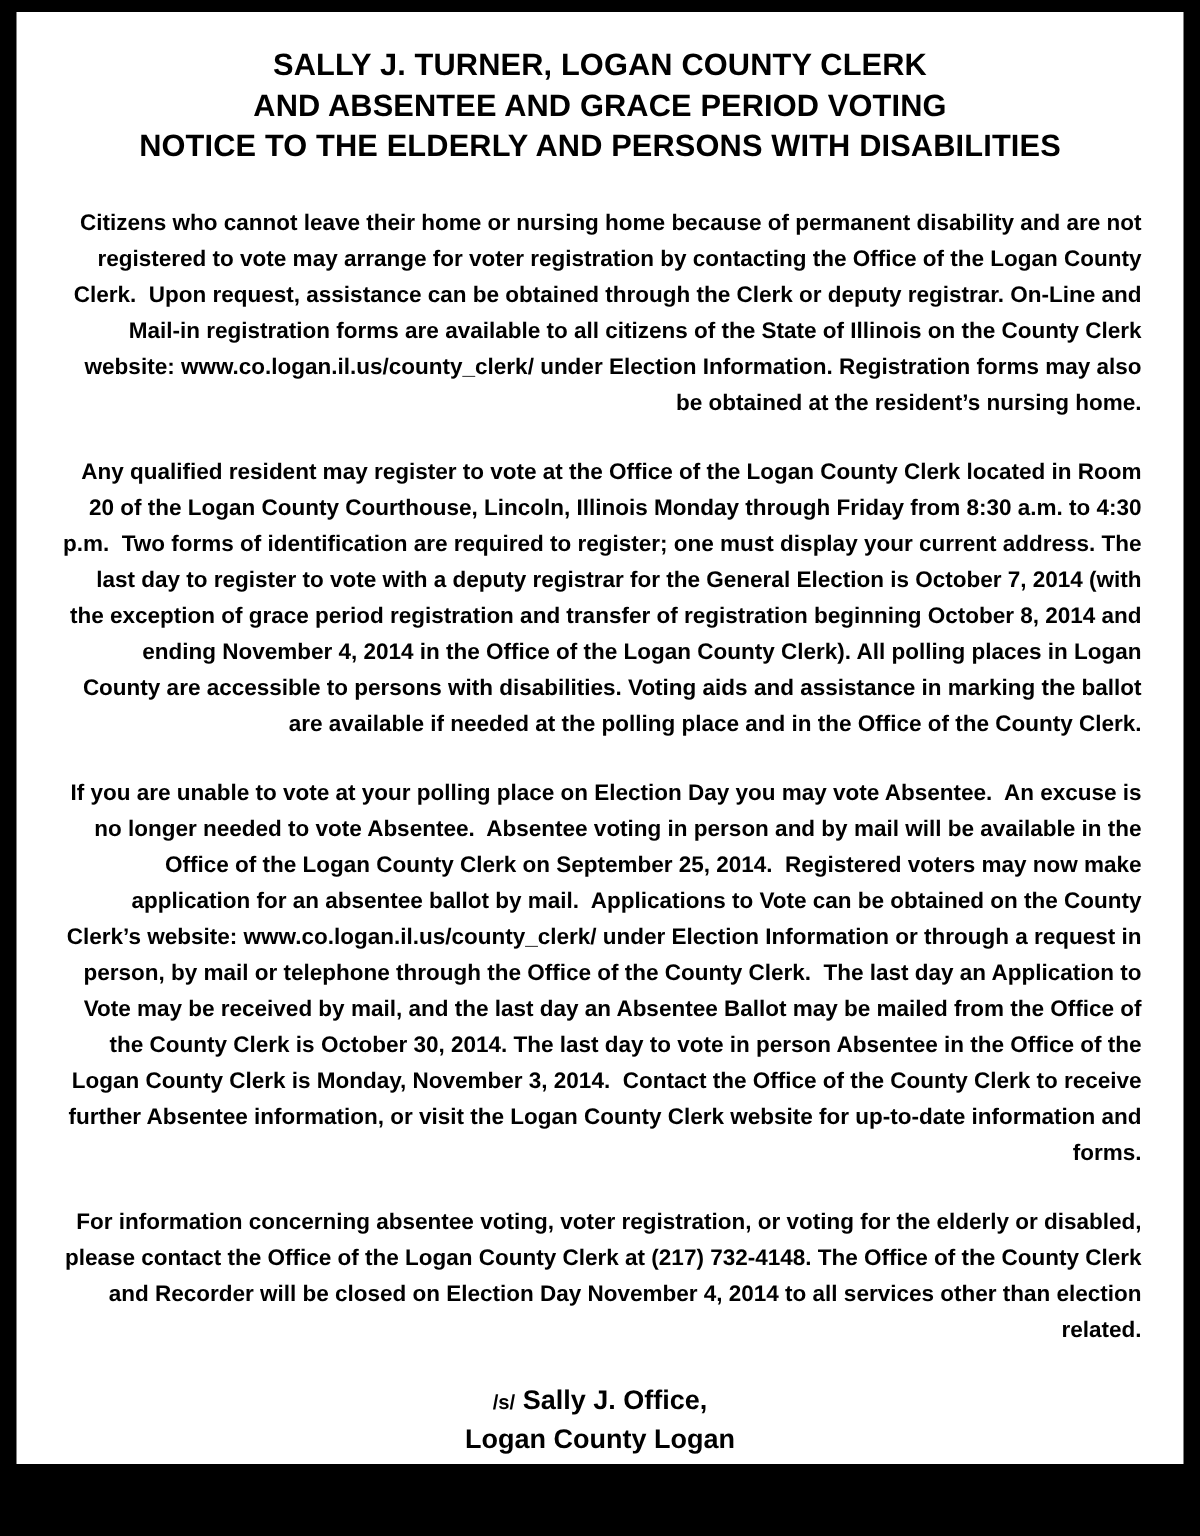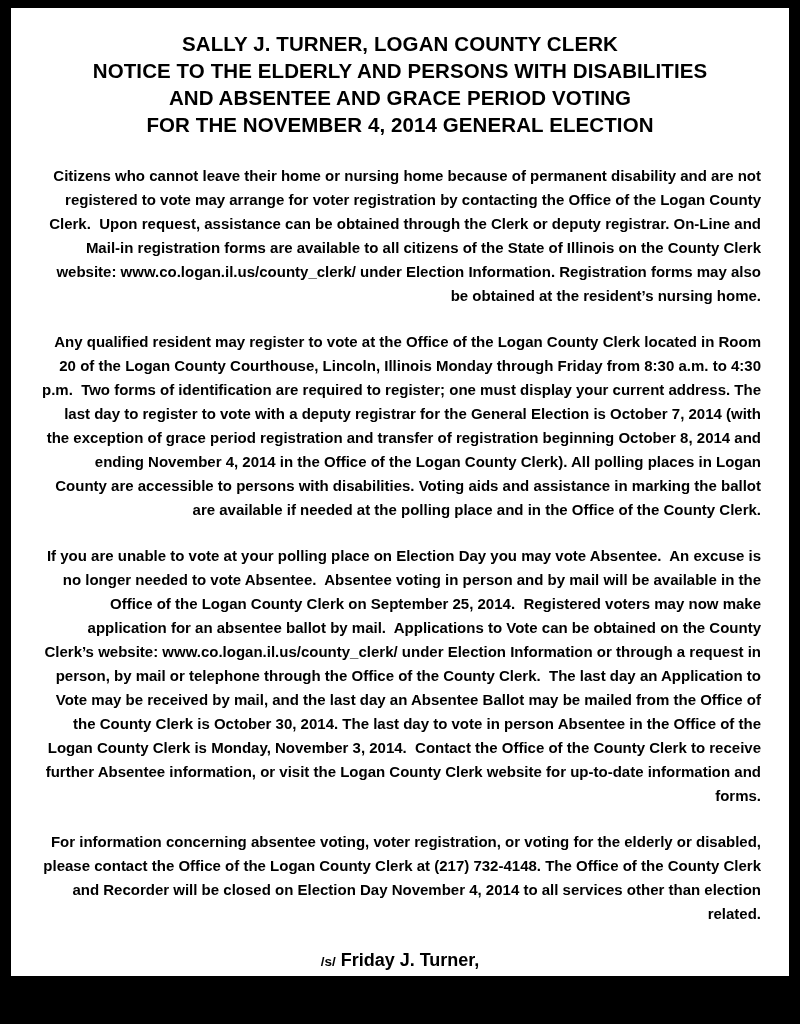--- a/index.html
+++ b/index.html
@@ -51,30 +51,29 @@
       font-size: 13.5px;
     }
   </style>
 </head>
 <body>
 
 <div class="page">
 
   <header class="title">
     <div class="title-line">SALLY J. TURNER, LOGAN COUNTY CLERK</div>
+    <div class="title-line">AND ABSENTEE AND GRACE PERIOD VOTING</div>
     <div class="title-line">NOTICE TO THE ELDERLY AND PERSONS WITH DISABILITIES</div>
-    <div class="title-line">AND ABSENTEE AND GRACE PERIOD VOTING</div>
-    <div class="title-line">FOR THE NOVEMBER 4, 2014 GENERAL ELECTION</div>
   </header>
 
   <main>
     <p class="para">Citizens who cannot leave their home or nursing home because of permanent disability and are not registered to vote may arrange for voter registration by contacting the Office of the Logan County Clerk.  Upon request, assistance can be obtained through the Clerk or deputy registrar. On-Line and Mail-in registration forms are available to all citizens of the State of Illinois on the County Clerk website: www.co.logan.il.us/county_clerk/ under Election Information. Registration forms may also be obtained at the resident’s nursing home.</p>
     <p class="para">Any qualified resident may register to vote at the Office of the Logan County Clerk located in Room 20 of the Logan County Courthouse, Lincoln, Illinois Monday through Friday from 8:30 a.m. to 4:30 p.m.  Two forms of identification are required to register; one must display your current address. The last day to register to vote with a deputy registrar for the General Election is October 7, 2014 (with the exception of grace period registration and transfer of registration beginning October 8, 2014 and ending November 4, 2014 in the Office of the Logan County Clerk). All polling places in Logan County are accessible to persons with disabilities. Voting aids and assistance in marking the ballot are available if needed at the polling place and in the Office of the County Clerk.</p>
     <p class="para">If you are unable to vote at your polling place on Election Day you may vote Absentee.  An excuse is no longer needed to vote Absentee.  Absentee voting in person and by mail will be available in the Office of the Logan County Clerk on September 25, 2014.  Registered voters may now make application for an absentee ballot by mail.  Applications to Vote can be obtained on the County Clerk’s website: www.co.logan.il.us/county_clerk/ under Election Information or through a request in person, by mail or telephone through the Office of the County Clerk.  The last day an Application to Vote may be received by mail, and the last day an Absentee Ballot may be mailed from the Office of the County Clerk is October 30, 2014. The last day to vote in person Absentee in the Office of the Logan County Clerk is Monday, November 3, 2014.  Contact the Office of the County Clerk to receive further Absentee information, or visit the Logan County Clerk website for up-to-date information and forms.</p>
     <p class="para">For information concerning absentee voting, voter registration, or voting for the elderly or disabled, please contact the Office of the Logan County Clerk at (217) 732-4148. The Office of the County Clerk and Recorder will be closed on Election Day November 4, 2014 to all services other than election related.</p>
   </main>
 
   <footer class="signature">
-    <div class="sig-line"><span class="sig-prefix">/s/</span> <span class="sig-name">Friday J. Turner,</span></div>
+    <div class="sig-line"><span class="sig-prefix">/s/</span> <span class="sig-name">Sally J. Office,</span></div>
     <div class="sig-line">Logan County Logan</div>
   </footer>
 
 </div>
 
 </body></html>

